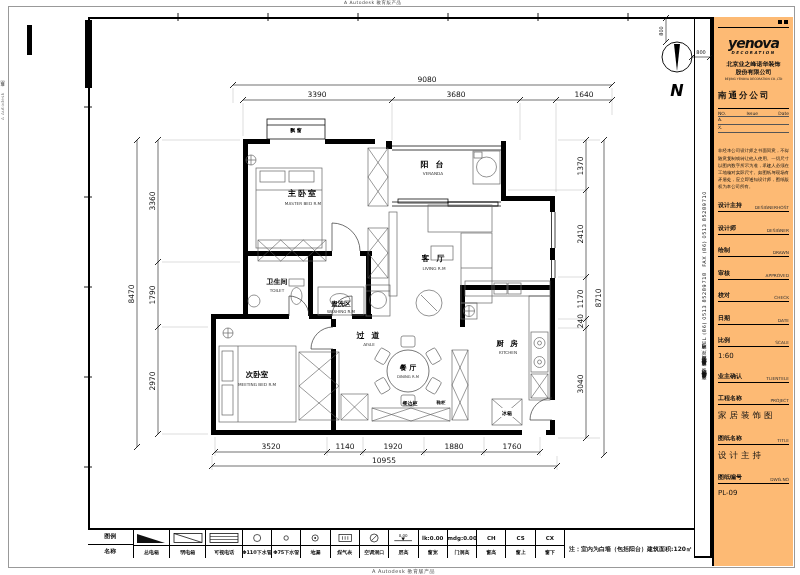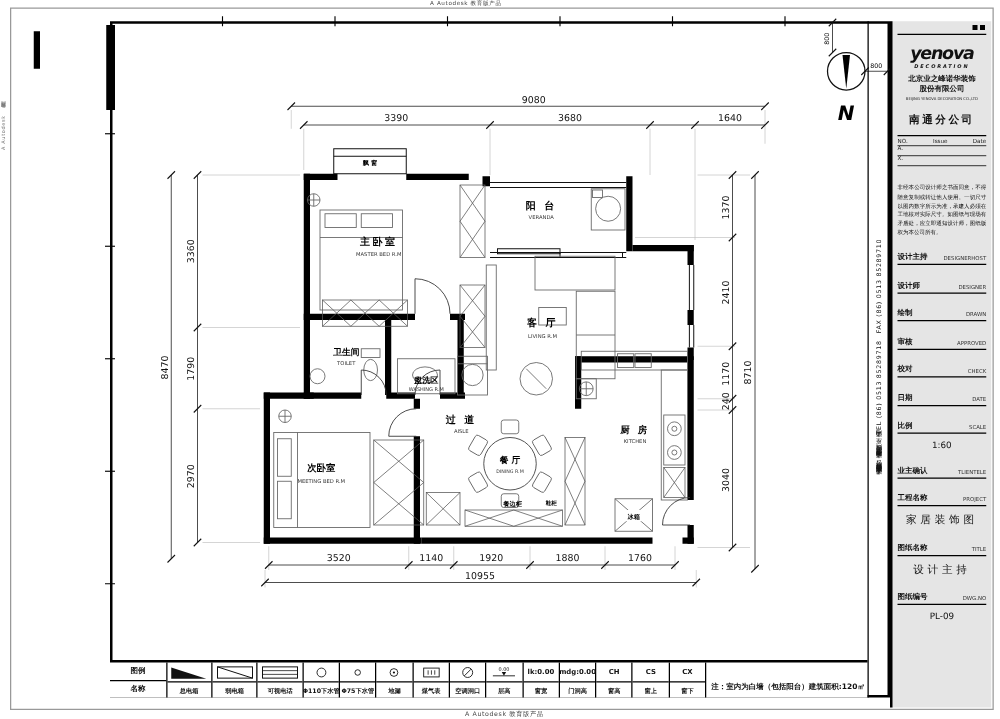--- a/index.html
+++ b/index.html
@@ -27,39 +27,39 @@
   .lg-sym{height:16px;border-bottom:1px solid #000;display:flex;align-items:center;justify-content:center;}
   .lg-symtext{font-size:5.5px;font-weight:bold;white-space:nowrap;}
   .lg-label{height:12px;display:flex;align-items:center;justify-content:center;font-size:5px;font-weight:bold;white-space:nowrap;}
   .lg-note{flex:1;display:flex;align-items:flex-end;padding:0 2px 4px 4px;font-size:6px;font-weight:bold;white-space:nowrap;}
   
   .side-strip{position:absolute;left:694px;top:17px;width:18px;height:541px;border-left:1px solid #000;
               display:flex;align-items:center;justify-content:center;}
   .side-strip span{writing-mode:vertical-rl;transform:rotate(180deg);font-size:5px;letter-spacing:.6px;color:#111;white-space:nowrap;}
   
   .tb{position:absolute;left:712px;top:17px;width:81px;height:549px;border-left:2px solid #000;
-      box-sizing:border-box;padding:0 4px;background:#e5e5e5;}
+      box-sizing:border-box;padding:0 4px;background:#fdba74;}
   .tb-top{height:10px;border-bottom:1px solid #000;display:flex;justify-content:flex-end;align-items:center;gap:2px;padding:0 1px;}
   .tb-top i{width:4px;height:4px;background:#000;display:block;}
   .tb-logo{margin-top:8px;text-align:center;}
   .tb-logo-main{font-size:14px;font-weight:bold;font-style:italic;letter-spacing:-1px;line-height:1;}
   .tb-logo-sub{font-size:4px;font-weight:bold;letter-spacing:1.5px;font-style:italic;}
   .tb-company{margin-top:5px;font-size:6px;font-weight:bold;text-align:center;white-space:pre-line;line-height:1.3;}
   .tb-company-en{margin-top:2px;font-size:3px;color:#222;text-align:center;line-height:1.3;}
   .tb-branch{margin-top:9px;padding-bottom:6px;border-bottom:1px solid #000;font-size:8.5px;font-weight:bold;
-             text-align:center;letter-spacing:2px;font-family:"DejaVu Serif",serif;}
+             text-align:left;letter-spacing:2px;font-family:"DejaVu Serif",serif;}
   .tb-rev{margin-top:2px;font-size:4.5px;color:#222;}
   .tb-rev-h{display:flex;justify-content:space-between;border-bottom:.5px solid #555;}
   .tb-rev-r{border-bottom:.5px solid #555;height:7px;}
   .tb-disc{margin-top:14px;font-size:4.4px;line-height:1.6;text-align:justify;color:#111;}
   .tb-field{margin-top:11.5px;border-bottom:1px solid #000;display:flex;justify-content:space-between;
             align-items:flex-end;padding-bottom:1px;}
   .tb-cn{font-size:6px;font-weight:bold;white-space:nowrap;}
   .tb-en{font-size:4.3px;color:#333;white-space:nowrap;}
-  .tb-value{text-align:center;font-size:7px;margin-top:5px;}
+  .tb-value{font-size:7px;margin-top:5px;}
   .tb-value.big{font-size:8.5px;font-weight:normal;letter-spacing:3px;font-family:"DejaVu Serif",serif;}
 </style>
 </head>
 <body>
 
 <div class="page">
   <div class="outer-border"></div>
   <div class="main-frame"></div>
   <div class="fold-mark"></div>
 

